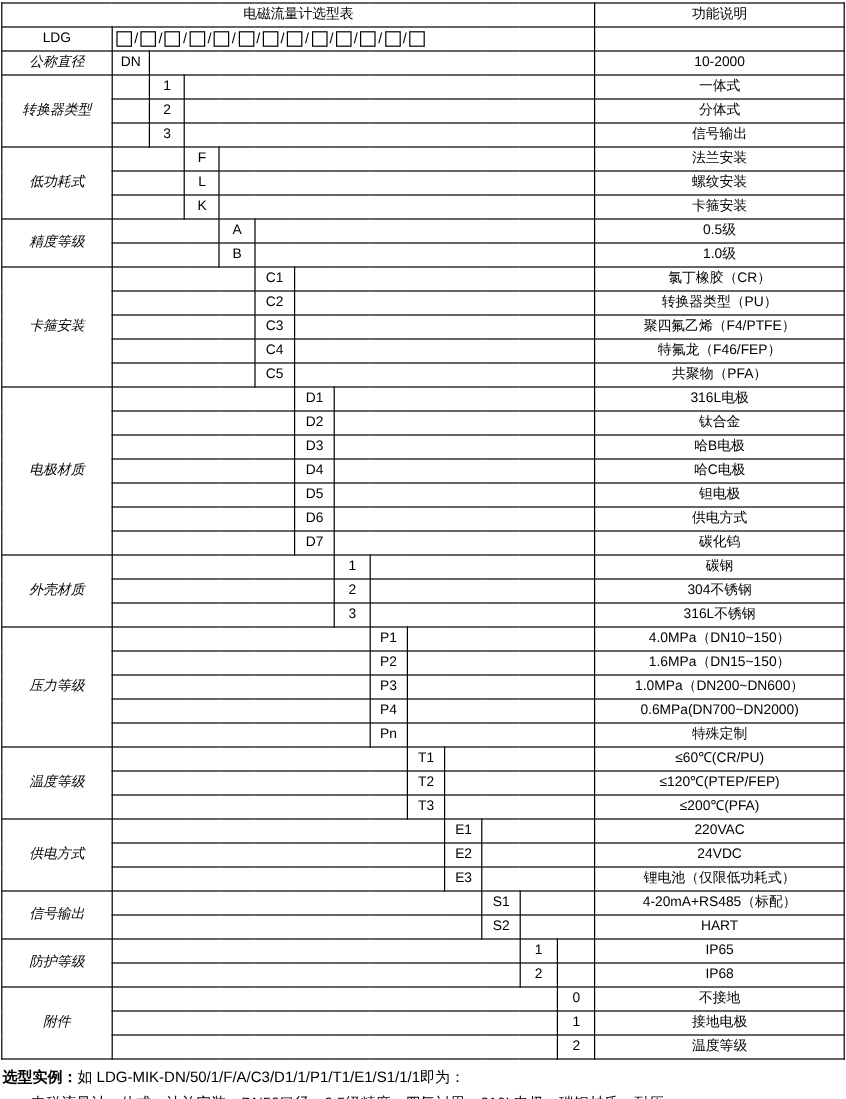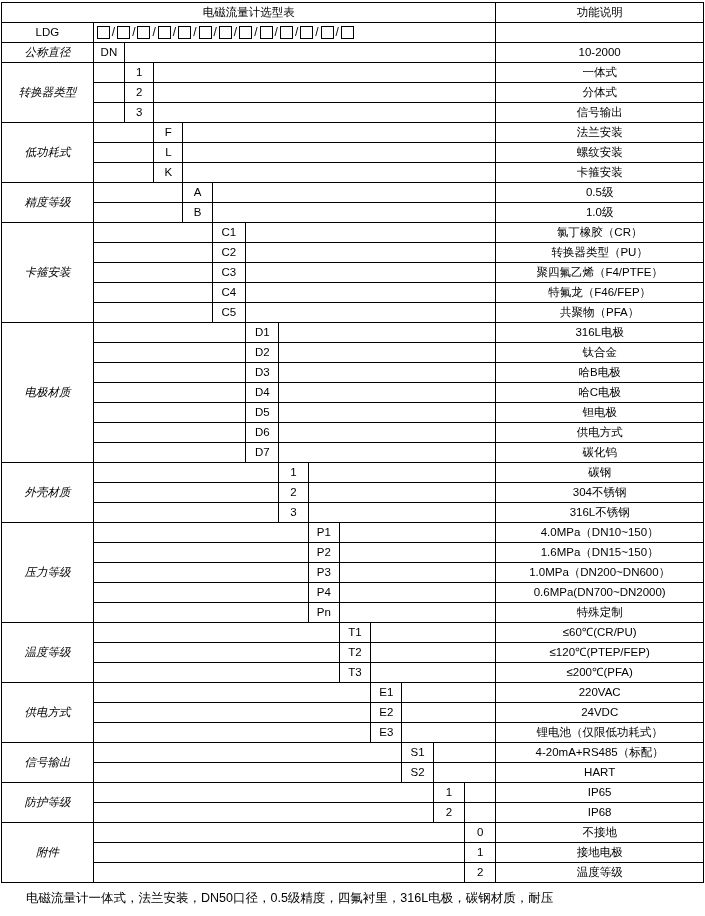--- a/index.html
+++ b/index.html
@@ -416,17 +416,18 @@
     <tr>
       <td colspan="12"></td>
       <td class="code">2</td>
       <td class="desc">温度等级</td>
     </tr>
 
   </tbody>
     </table>
 
   <div class="footer">
+    <p><span class="lead">选型实例：</span><span>如 LDG-MIK-DN/50/1/F/A/C3/D1/1/P1/T1/E1/S1/1/1即为：</span></p>
     <p class="indent">电磁流量计一体式，法兰安装，DN50口径，0.5级精度，四氟衬里，316L电极，碳钢材质，耐压</p>
 
   </div>
 
 </div>
 
 </body></html>

